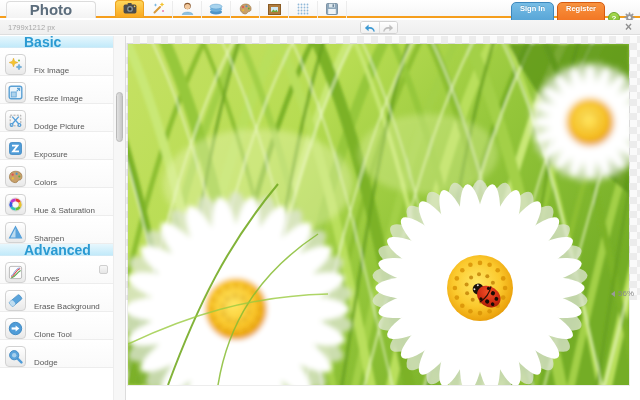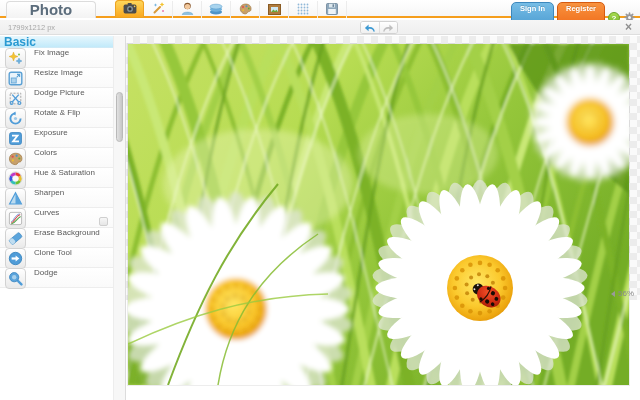--- a/index.html
+++ b/index.html
@@ -34,23 +34,23 @@
     background:linear-gradient(#f6f6f6,#efefef);border-bottom:1px solid #dedede;}
   .dims{position:absolute;left:8px;top:3px;font-size:7.5px;color:#a8a8a8;}
   .history{position:absolute;left:360px;top:1px;width:38px;height:13px;display:flex;
     background:#fdfdfd;border:1px solid #d2d2d2;border-radius:3px;overflow:hidden;}
   .hbtn{flex:1;display:flex;align-items:center;justify-content:center;cursor:pointer;background:linear-gradient(#fff,#f0f0f0);}
   .hbtn + .hbtn{border-left:1px solid #e0e0e0;}
   .close-x{position:absolute;right:8px;top:0px;font-size:12px;font-weight:bold;color:#8f8f8f;cursor:pointer;line-height:15px;}
 
   
   .sidebar{position:absolute;left:0;top:36px;width:113px;height:364px;background:#fff;}
-  .sec-header{height:12px;line-height:12px;padding-left:4px;font-size:12px;font-weight:bold;color:#2a9ad2;
+  .sec-header{height:12px;line-height:12px;padding-left:24px;font-size:14px;font-weight:bold;color:#2a9ad2;
     background:linear-gradient(#e7f7fd,#c2eafa);border-bottom:1px solid #cfeaf6;}
-  .tool{height:20px;display:flex;align-items:flex-start;position:relative;border-bottom:1px solid #ededed;
+  .tool{height:28px;display:flex;align-items:flex-end;position:relative;border-bottom:1px solid #ededed;
     background:linear-gradient(#ffffff,#fafafa);cursor:pointer;}
   .tool-icon{width:21px;height:21px;margin-left:5px;flex:0 0 21px;border:1px solid #d2d2d2;border-radius:4px;
     background:linear-gradient(#ffffff,#e9e9e9);box-shadow:inset 0 1px 0 #fff;
     display:flex;align-items:center;justify-content:center;}
   .tool-label{margin-left:8px;font-size:8px;color:#585858;white-space:nowrap;}
   .pro-badge{position:absolute;right:5px;top:9px;width:9px;height:9px;border:1px solid #cfcfcf;
     border-radius:2px;background:linear-gradient(#f7f7f7,#e6e6e6);}
   .sscroll{position:absolute;left:113px;top:36px;width:13px;height:364px;background:#f7f7f7;
     border-left:1px solid #ededed;border-right:1px solid #dcdcdc;}
   .sthumb{position:absolute;left:2px;top:56px;width:7px;height:50px;border:1px solid #b9b9b9;border-radius:4px;
@@ -218,30 +218,20 @@
           <line x1="4.2" y1="3.6" x2="10.8" y2="11" stroke="#4f9cd8" stroke-width="1.3"></line>
           <circle cx="3.6" cy="12" r="1.4" fill="none" stroke="#4f9cd8" stroke-width="1.1"></circle>
           <circle cx="11.4" cy="12" r="1.4" fill="none" stroke="#4f9cd8" stroke-width="1.1"></circle>
         </svg>
       </div>
       <span class="tool-label">Dodge Picture</span>
     </div>
     <div class="tool">
       <div class="tool-icon">
         <svg width="15" height="15" viewBox="0 0 15 15">
-          <path d="M12.6,7.5 A5.1,5.1 0 1 1 7.5,2.4" fill="none" stroke="#4f9cd8" stroke-width="1.9"></path>
-          <polygon points="7.5,0.4 7.5,4.4 4.7,2.4" fill="#4f9cd8"></polygon>
-          <circle cx="7.5" cy="7.5" r="1.6" fill="#9cc8e8"></circle>
-        </svg>
-      </div>
-      <span class="tool-label">Rotate &amp; Flip</span>
-    </div>
-    <div class="tool">
-      <div class="tool-icon">
-        <svg width="15" height="15" viewBox="0 0 15 15">
           <rect x="1.5" y="1.5" width="12" height="12" rx="2.2" fill="#4f9cd8" stroke="#3f88c2" stroke-width="0.8"></rect>
           <path d="M4,4.6 L9.6,4.6 L5,10.4 L11,10.4" stroke="#fff" stroke-width="1.7" fill="none"></path>
         </svg>
       </div>
       <span class="tool-label">Exposure</span>
     </div>
     <div class="tool">
       <div class="tool-icon">
         <svg width="15" height="14" viewBox="0 0 13 12">
           <path d="M6.5,1 C10.5,1 12.5,3.5 12,6.5 C11.5,9.5 9,8 8.5,9.5 C8,11 5.5,11.5 3.5,10 C0.5,8 0.5,3.5 3.5,1.8 C4.5,1.2 5.5,1 6.5,1 Z" fill="#c8a06a" stroke="#9a7440" stroke-width="0.6"></path>
@@ -272,20 +262,21 @@
     </div>
     <div class="tool">
       <div class="tool-icon">
         <svg width="15" height="15" viewBox="0 0 15 15">
           <polygon points="7.5,1.8 13.4,13 1.6,13" fill="#bcdcf0" stroke="#4f9cd8" stroke-width="1.2"></polygon>
           <polygon points="7.5,1.8 13.4,13 7.5,13" fill="#5aa4dc"></polygon>
         </svg>
       </div>
       <span class="tool-label">Sharpen</span>
     </div>
+    <div class="sec-header">Advanced</div>
     <div class="tool">
       <div class="tool-icon">
         <svg width="15" height="15" viewBox="0 0 15 15">
           <rect x="1.4" y="1.4" width="12.2" height="12.2" rx="1.6" fill="#fdfdfd" stroke="#b4b4b4" stroke-width="0.9"></rect>
           <path d="M3.2,12 C6.4,11.2 7.4,5.2 12.2,3.6" stroke="#d84848" stroke-width="1.1" fill="none"></path>
           <path d="M3.2,13 C7.4,12.4 8.6,7.6 12.6,5.4" stroke="#54a44c" stroke-width="1.1" fill="none"></path>
           <path d="M3.2,10.6 C5.8,10 6.6,4 11.6,2.8" stroke="#5480d8" stroke-width="0.9" fill="none" opacity="0.8"></path>
         </svg>
       </div>
       <span class="tool-label">Curves</span>

